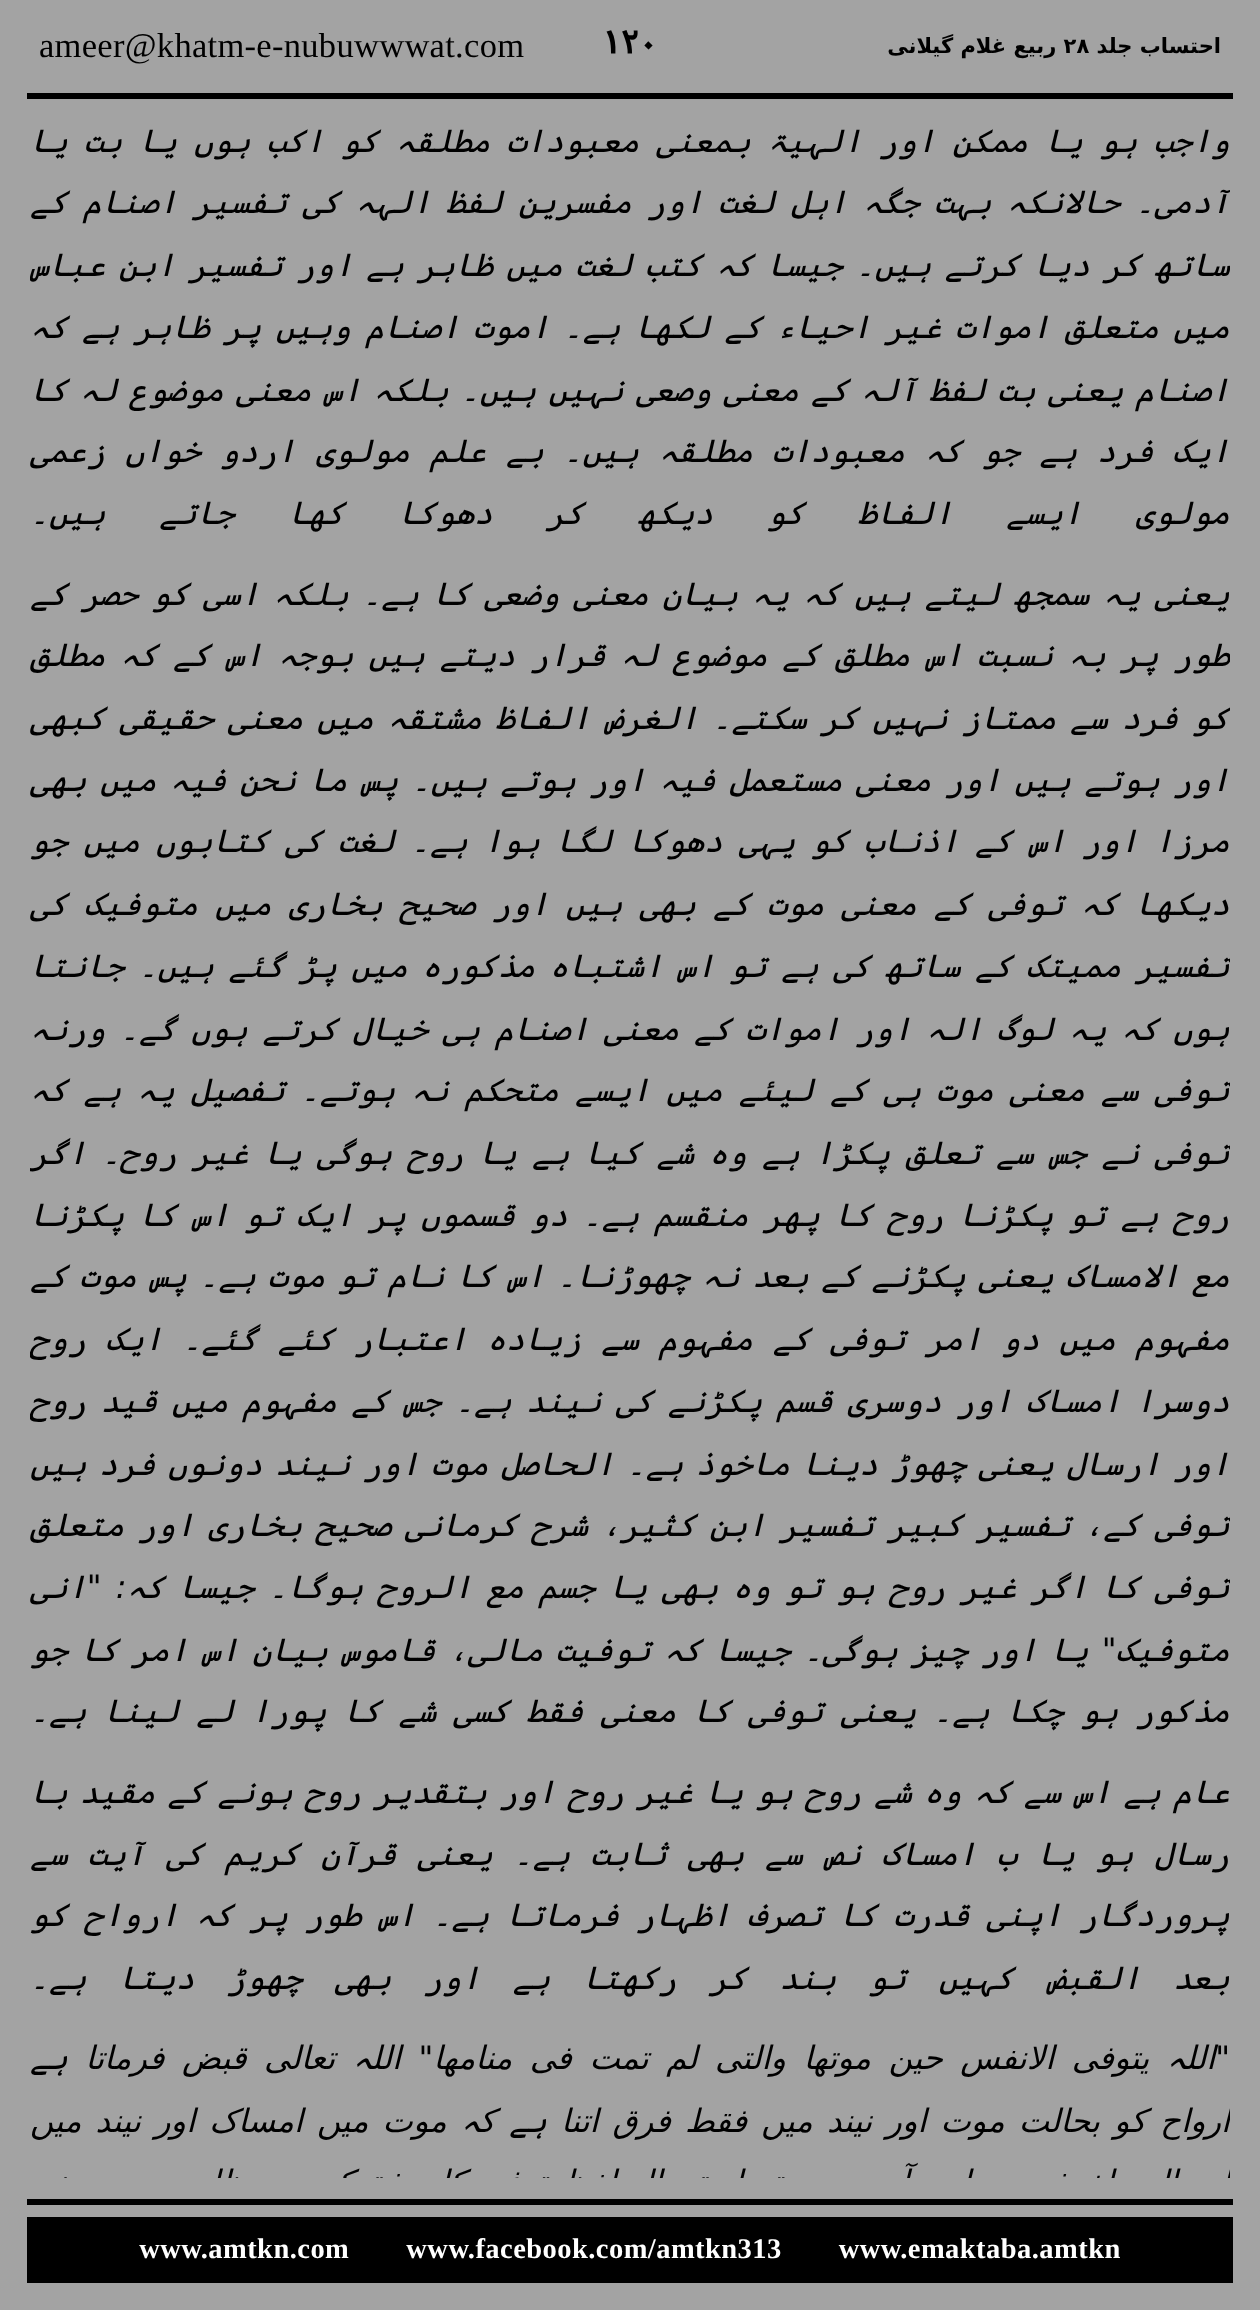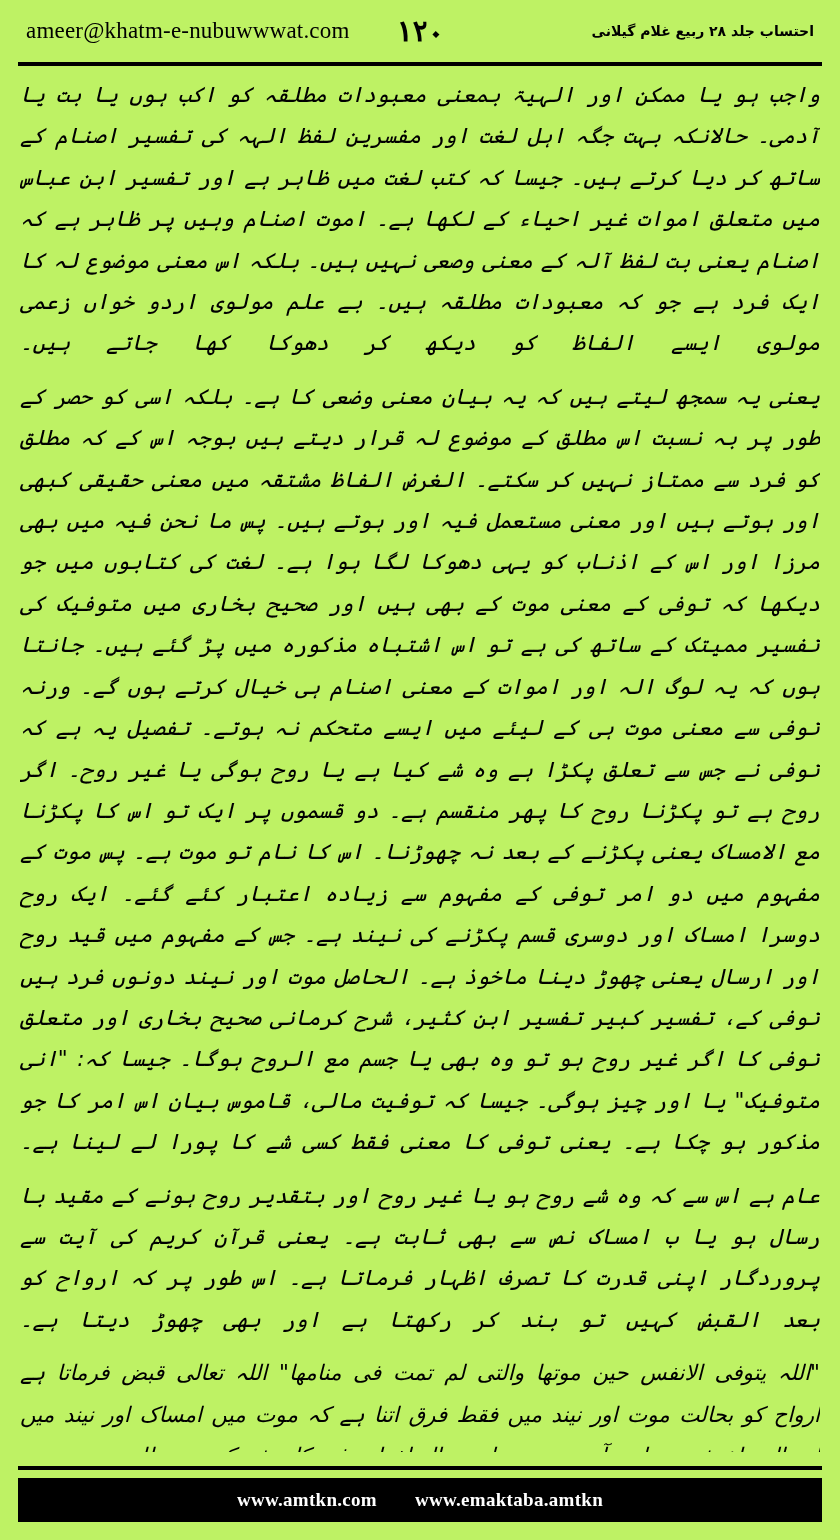--- a/index.html
+++ b/index.html
@@ -4,21 +4,21 @@
 <style>
   html, body {
     margin: 0;
     padding: 0;
     background: #ffffff;
   }
   .page {
     position: relative;
     width: 840px;
     height: 1540px;
-    background: #bef264;
+    background: #a3a3a3;
     box-sizing: border-box;
     padding: 13px;
     overflow: hidden;
     font-family: "DejaVu Sans", "Liberation Sans", sans-serif;
   }
 
   
   .header {
     position: absolute;
     top: 0;
@@ -35,21 +35,21 @@
   .header-left {
     font-family: "Liberation Serif", "DejaVu Serif", serif;
     font-size: 23px;
     font-weight: 400;
     color: #000;
     white-space: nowrap;
     letter-spacing: 0.2px;
   }
   .header-center {
     font-family: "Liberation Serif", "DejaVu Serif", serif;
-    font-size: 27px;
+    font-size: 21px;
     font-weight: 700;
     color: #000;
     position: absolute;
     left: 50%;
     transform: translateX(-50%);
     top: 16px;
   }
   .header-right {
     font-family: "DejaVu Sans", sans-serif;
     font-size: 14px;
@@ -142,16 +142,17 @@
     <p>واجب ہو یا ممکن اور الہیۃ بمعنی معبودات مطلقہ کو اکب ہوں یا بت یا آدمی۔ حالانکہ بہت جگہ اہل لغت اور مفسرین لفظ الہہ کی تفسیر اصنام کے ساتھ کر دیا کرتے ہیں۔ جیسا کہ کتب لغت میں ظاہر ہے اور تفسیر ابن عباس میں متعلق اموات غیر احیاء کے لکھا ہے۔ اموت اصنام وہیں پر ظاہر ہے کہ اصنام یعنی بت لفظ آلہ کے معنی وصعی نہیں ہیں۔ بلکہ اس معنی موضوع لہ کا ایک فرد ہے جو کہ معبودات مطلقہ ہیں۔ بے علم مولوی اردو خواں زعمی مولوی ایسے الفاظ کو دیکھ کر دھوکا کھا جاتے ہیں۔</p>
     <p>یعنی یہ سمجھ لیتے ہیں کہ یہ بیان معنی وضعی کا ہے۔ بلکہ اسی کو حصر کے طور پر بہ نسبت اس مطلق کے موضوع لہ قرار دیتے ہیں بوجہ اس کے کہ مطلق کو فرد سے ممتاز نہیں کر سکتے۔ الغرض الفاظ مشتقہ میں معنی حقیقی کبھی اور ہوتے ہیں اور معنی مستعمل فیہ اور ہوتے ہیں۔ پس ما نحن فیہ میں بھی مرزا اور اس کے اذناب کو یہی دھوکا لگا ہوا ہے۔ لغت کی کتابوں میں جو دیکھا کہ توفی کے معنی موت کے بھی ہیں اور صحیح بخاری میں متوفیک کی تفسیر ممیتک کے ساتھ کی ہے تو اس اشتباہ مذکورہ میں پڑ گئے ہیں۔ جانتا ہوں کہ یہ لوگ الہ اور اموات کے معنی اصنام ہی خیال کرتے ہوں گے۔ ورنہ توفی سے معنی موت ہی کے لیئے میں ایسے متحکم نہ ہوتے۔ تفصیل یہ ہے کہ توفی نے جس سے تعلق پکڑا ہے وہ شے کیا ہے یا روح ہوگی یا غیر روح۔ اگر روح ہے تو پکڑنا روح کا پھر منقسم ہے۔ دو قسموں پر ایک تو اس کا پکڑنا مع الامساک یعنی پکڑنے کے بعد نہ چھوڑنا۔ اس کا نام تو موت ہے۔ پس موت کے مفہوم میں دو امر توفی کے مفہوم سے زیادہ اعتبار کئے گئے۔ ایک روح دوسرا امساک اور دوسری قسم پکڑنے کی نیند ہے۔ جس کے مفہوم میں قید روح اور ارسال یعنی چھوڑ دینا ماخوذ ہے۔ الحاصل موت اور نیند دونوں فرد ہیں توفی کے، تفسیر کبیر تفسیر ابن کثیر، شرح کرمانی صحیح بخاری اور متعلق توفی کا اگر غیر روح ہو تو وہ بھی یا جسم مع الروح ہوگا۔ جیسا کہ: "انی متوفیک" یا اور چیز ہوگی۔ جیسا کہ توفیت مالی، قاموس بیان اس امر کا جو مذکور ہو چکا ہے۔ یعنی توفی کا معنی فقط کسی شے کا پورا لے لینا ہے۔</p>
     <p>عام ہے اس سے کہ وہ شے روح ہو یا غیر روح اور بتقدیر روح ہونے کے مقید با رسال ہو یا ب امساک نص سے بھی ثابت ہے۔ یعنی قرآن کریم کی آیت سے پروردگار اپنی قدرت کا تصرف اظہار فرماتا ہے۔ اس طور پر کہ ارواح کو بعد القبض کہیں تو بند کر رکھتا ہے اور بھی چھوڑ دیتا ہے۔</p>
     <p class="ar">"اللہ یتوفی الانفس حین موتھا والتی لم تمت فی منامھا" اللہ تعالی قبض فرماتا ہے ارواح کو بحالت موت اور نیند میں فقط فرق اتنا ہے کہ موت میں امساک اور نیند میں ارسال ماخوذ ہے۔ اس آیت میں تو استعمال لفظ توفی کا مشترک میں ظاہر ہے۔ یعنی فقط قبض اور ارواح مدلول ہے۔ لفظ انفس کا اور آیت "وھو الـذی یتـوفاکـم باللیل" میں مستعمل ہے۔ نیند میں جو فرد</p>
   </div>
 
   <div class="rule bottom"></div>
 
   <div class="footer-band">
     <span class="flink">www.amtkn.com</span>
+    <span class="flink">www.facebook.com/amtkn313</span>
     <span class="flink">www.emaktaba.amtkn</span>
   </div>
 
 </div>
 
 </body></html>

